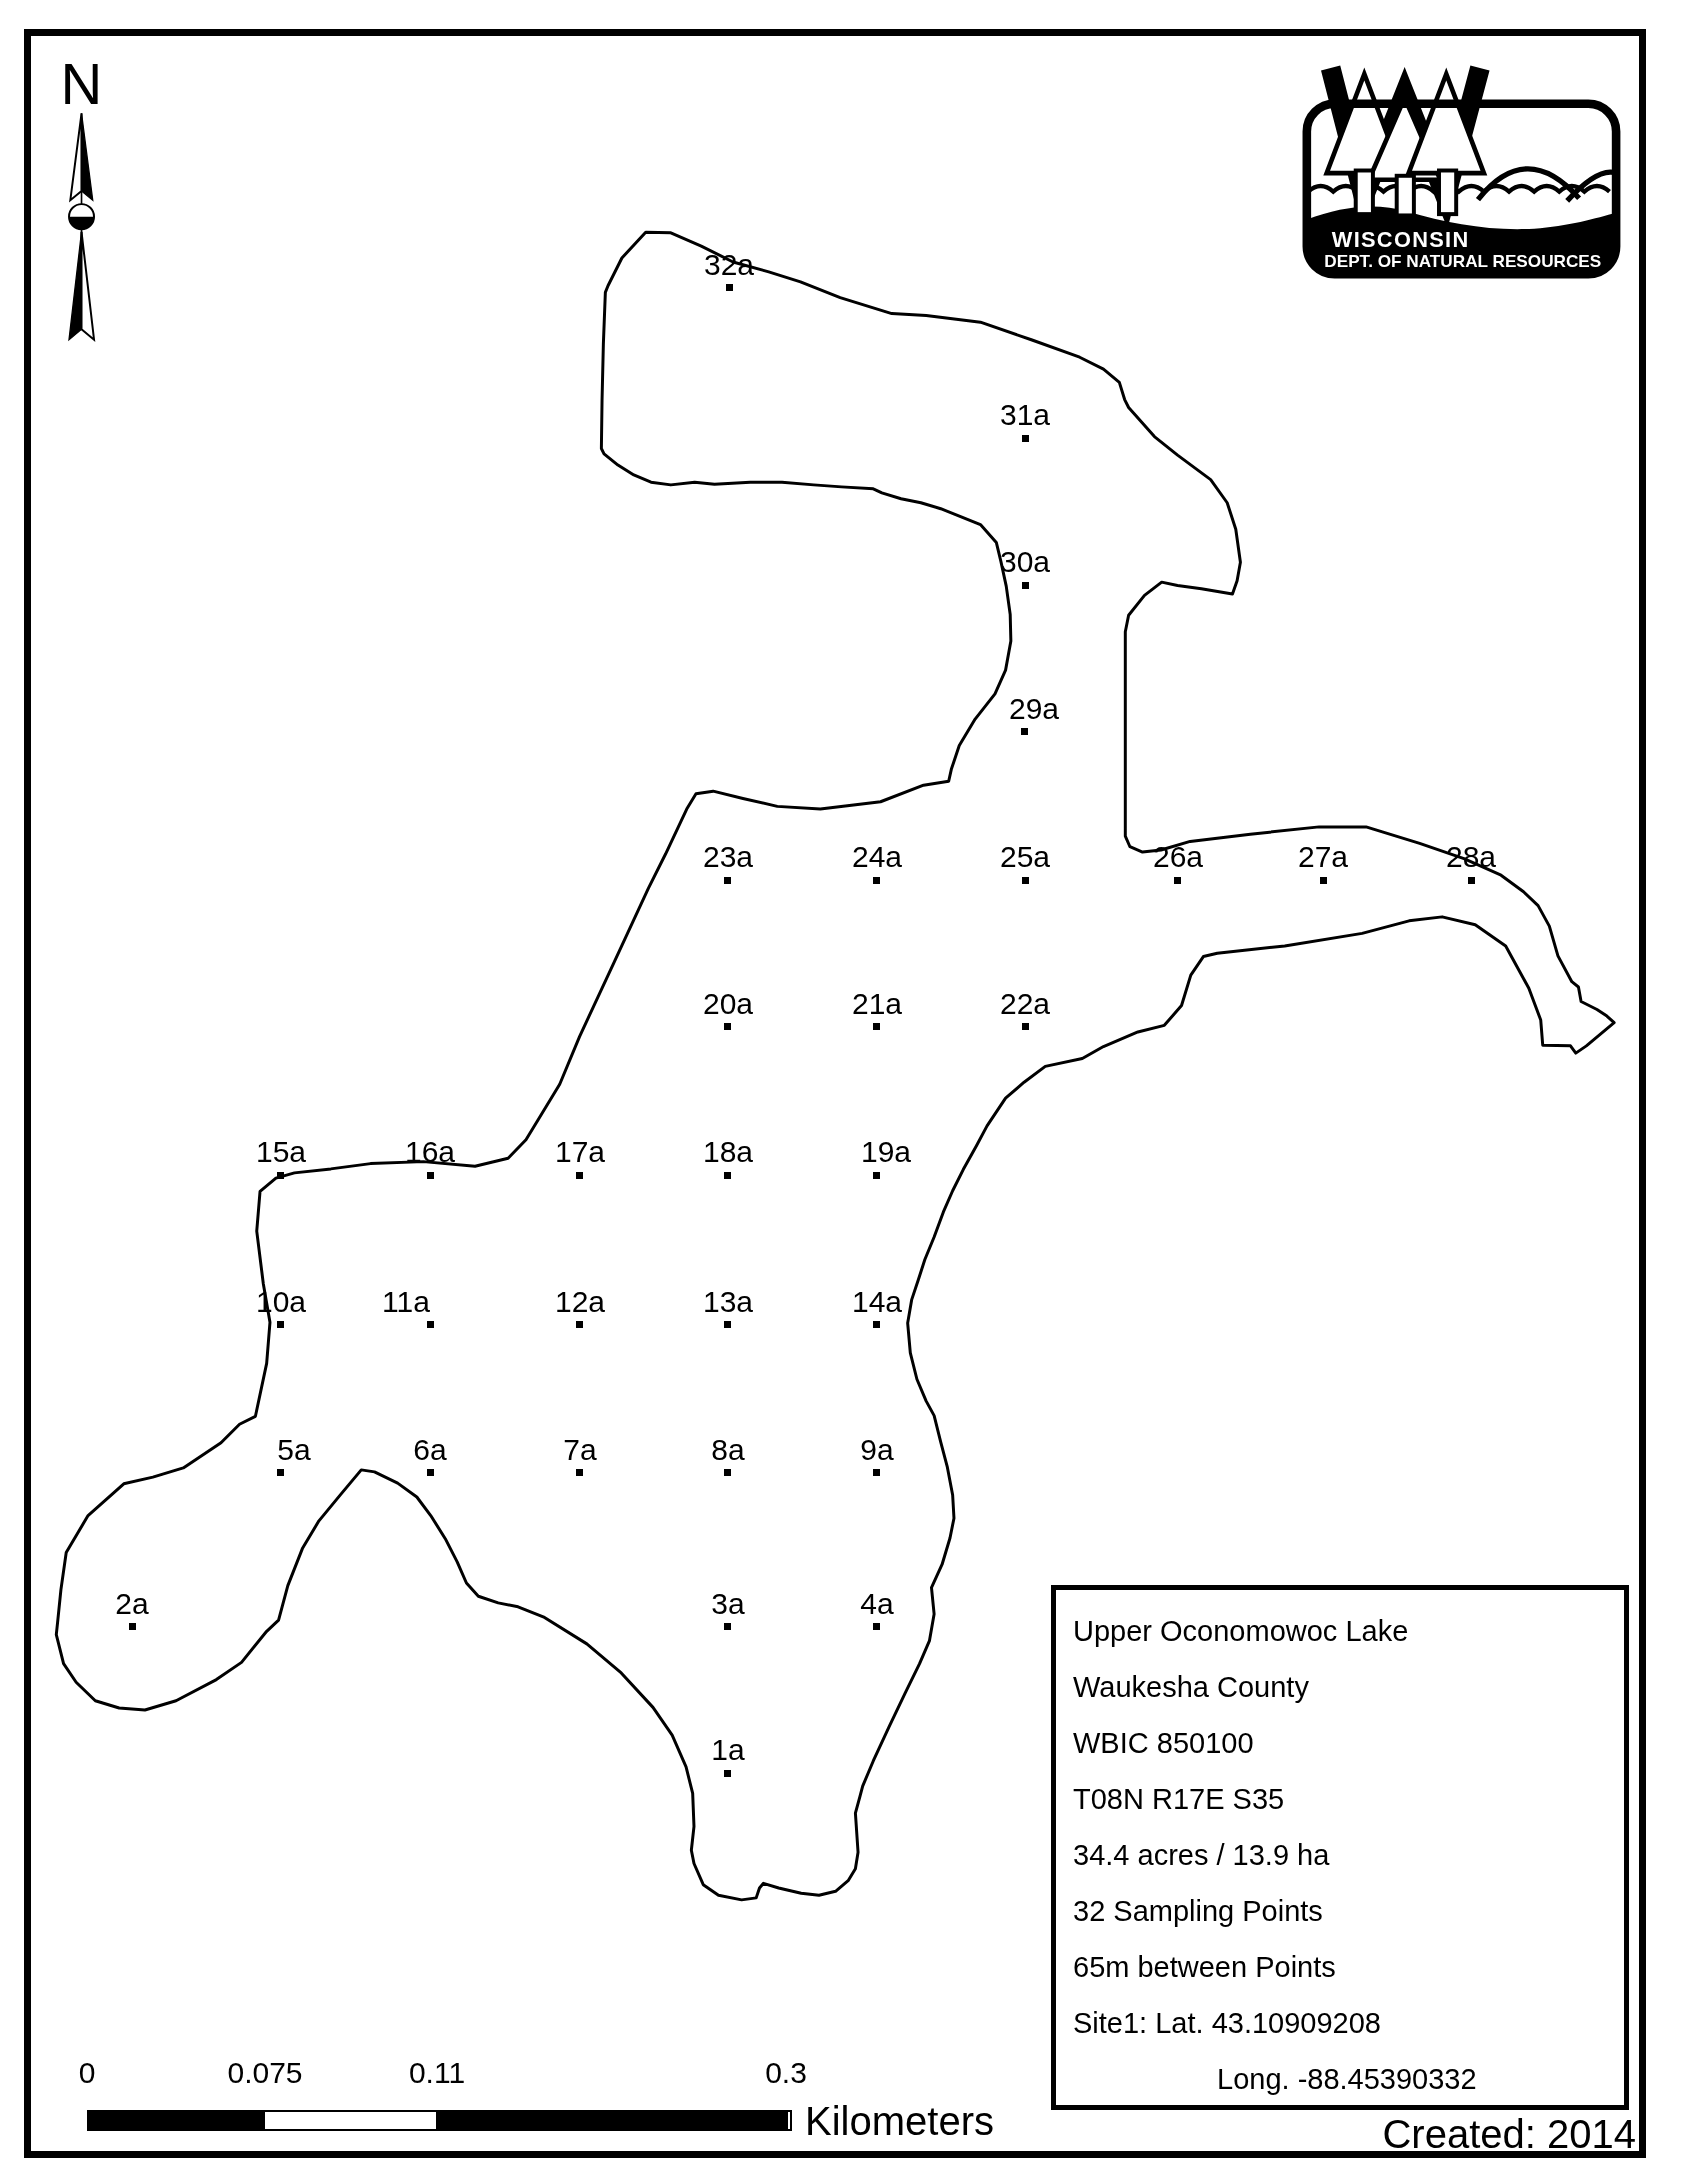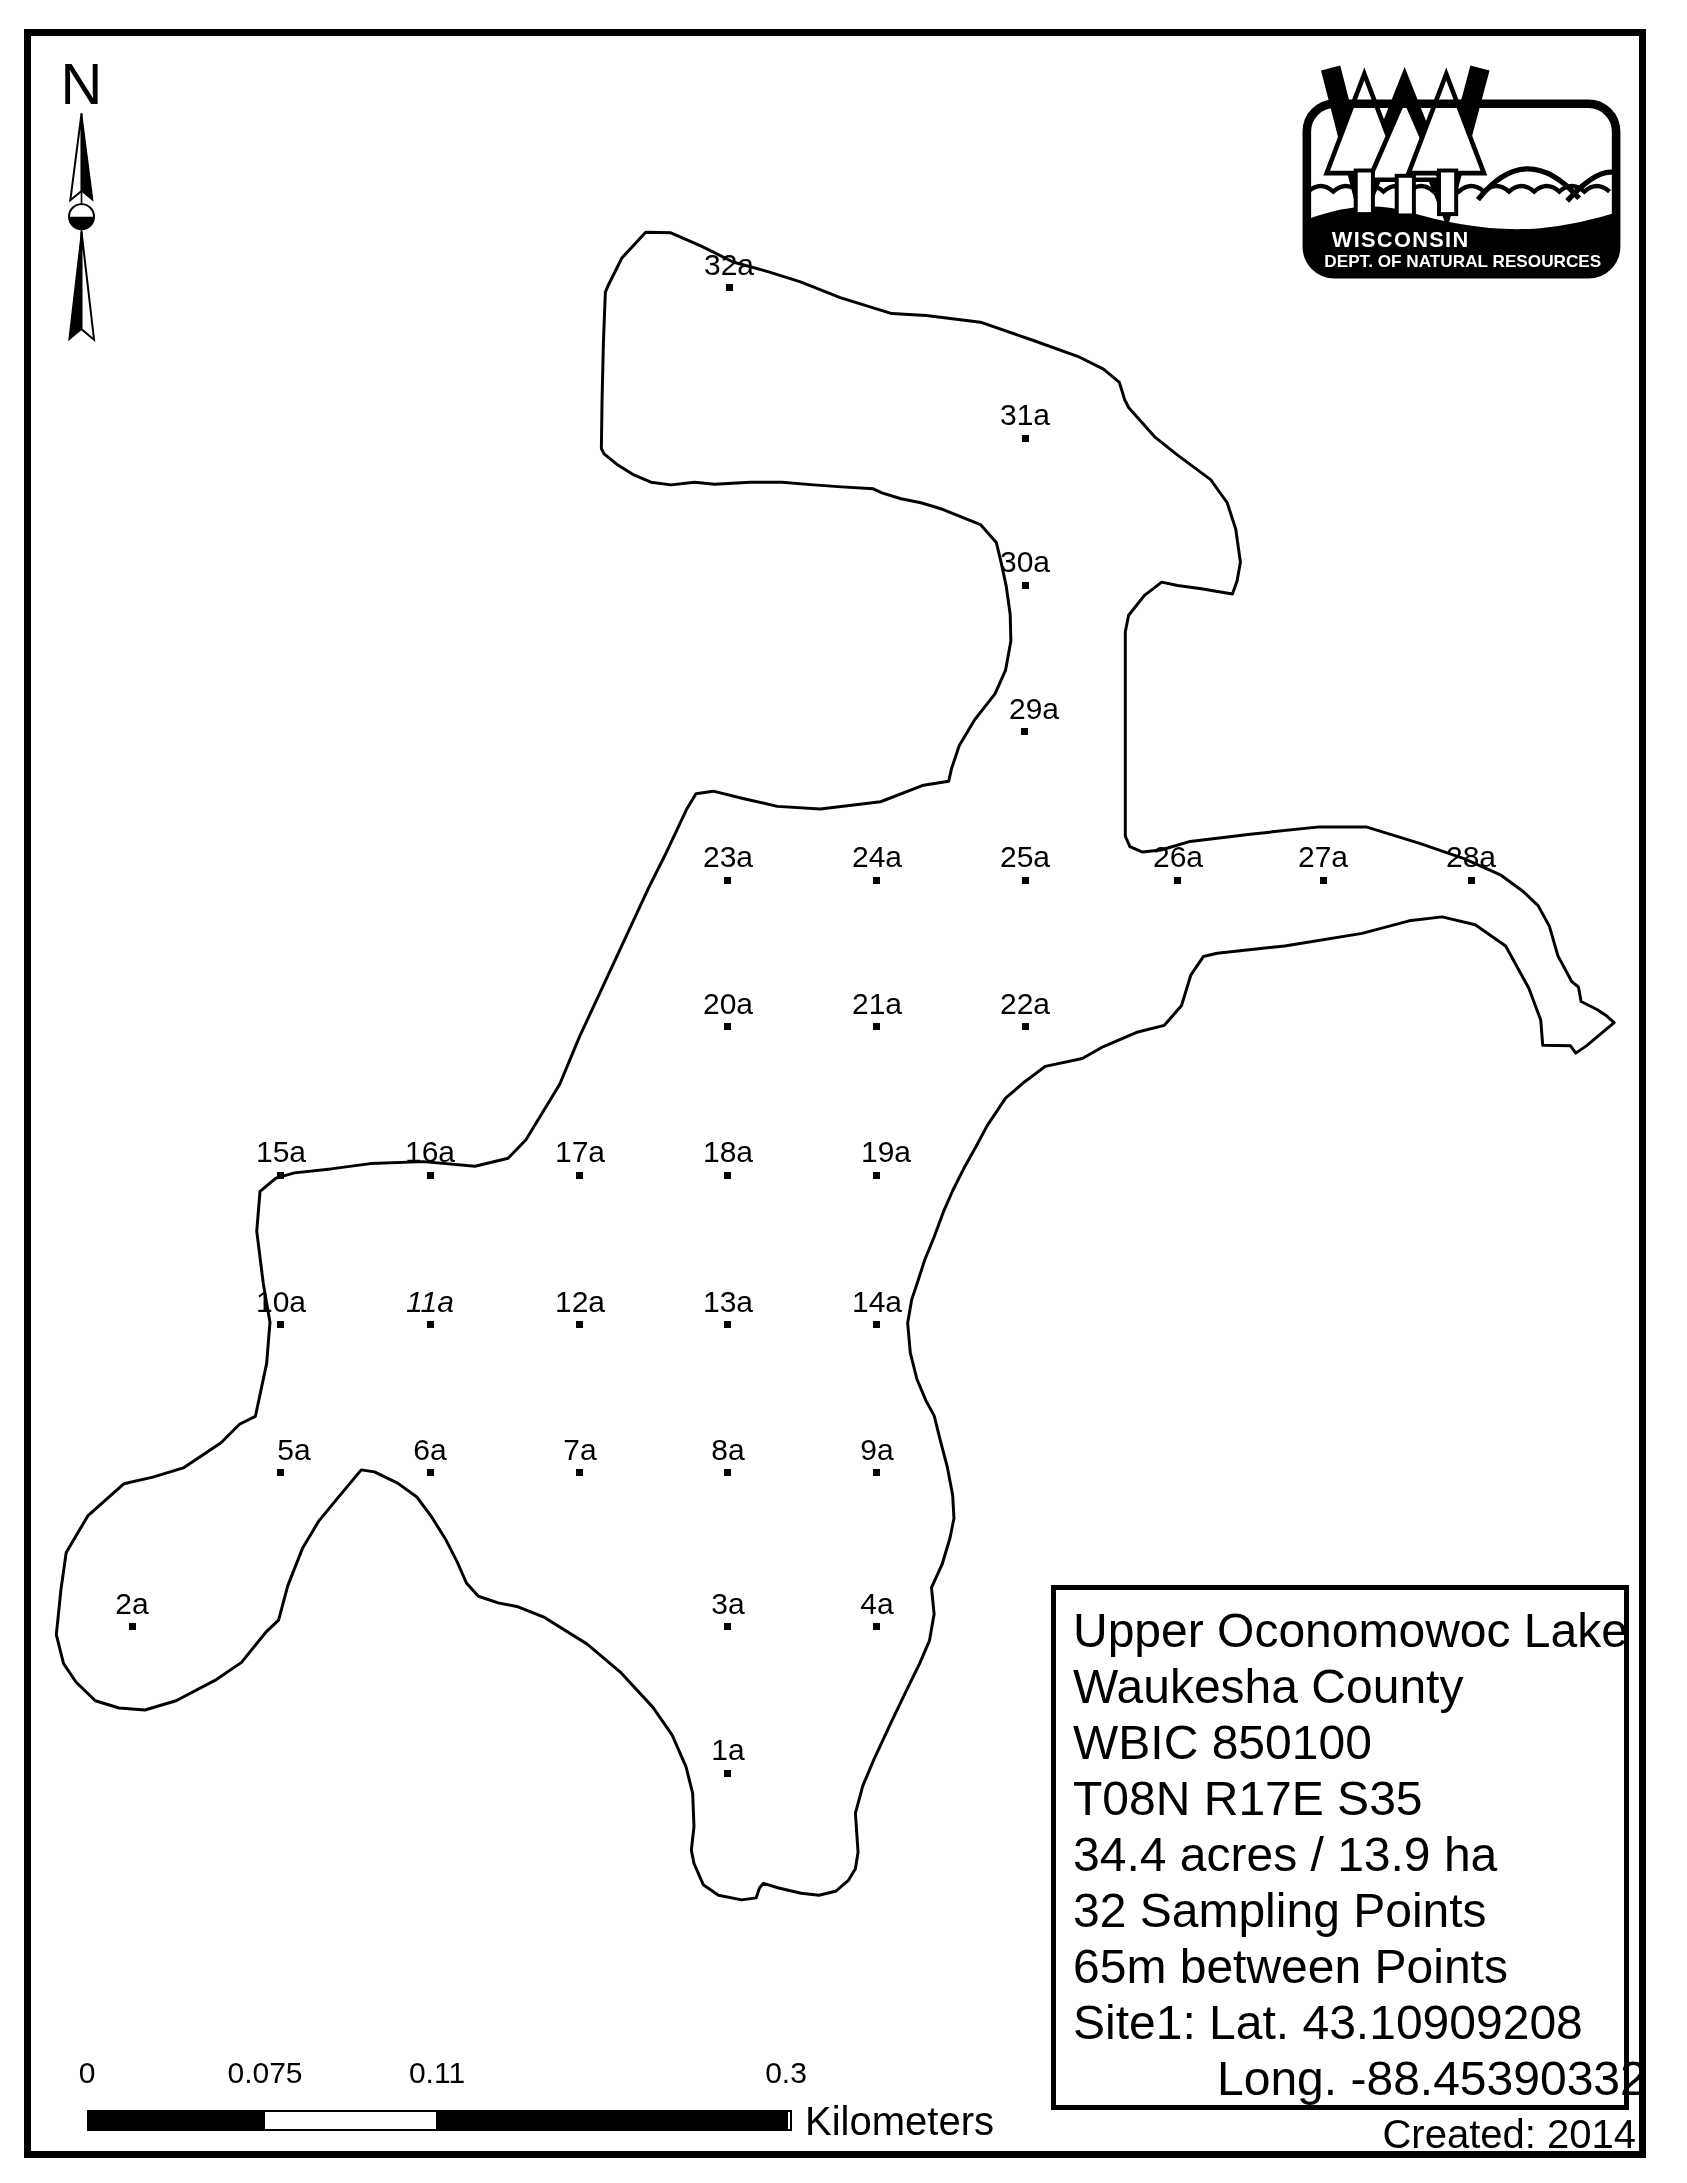--- a/index.html
+++ b/index.html
@@ -11,21 +11,21 @@
   #north-arrow{left:44px;top:52px;width:79px;height:324px;}
   
   #lake-svg{left:0;top:0;width:1687px;height:2183px;}
   
   .pt-dot{position:absolute;width:7.3px;height:7.3px;background:#000;}
   .pt-label{position:absolute;transform:translateX(-50%);font-size:30px;line-height:34px;white-space:nowrap;}
   
   #dnr-logo{left:1287px;top:54px;width:341px;height:233px;}
   
   #info-box{left:1051px;top:1585px;width:578px;height:525px;border:5.3px solid #000;box-sizing:border-box;background:#fff;padding:13.2px 0 0 17px;}
-  #info-box .line{font-size:48px;line-height:56px;white-space:nowrap;}
+  #info-box .line{font-size:29px;line-height:56px;white-space:nowrap;}
   #info-box .line.indent{padding-left:144px;}
   #created-text{left:1059px;top:2114px;width:577px;text-align:right;font-size:40px;line-height:41px;}
   
   #scalebar-ticks span{position:absolute;transform:translateX(-50%);font-size:30px;line-height:33px;top:2056px;}
   #scalebar{left:87px;top:2110px;width:705px;height:21px;border:2.6px solid #000;box-sizing:border-box;display:flex;}
   #scalebar .seg{height:100%;}
   #scalebar .seg.b{background:#000;}
   #scalebar .seg.w{background:#fff;}
   #km-label{left:805px;top:2103px;font-size:40px;line-height:36px;}
 </style>
@@ -83,21 +83,21 @@
     <div class="pt-label" style="left: 430px; top: 1433px;">6a</div>
     <div class="pt-dot" style="left: 576px; top: 1469px;"></div>
     <div class="pt-label" style="left: 580px; top: 1433px;">7a</div>
     <div class="pt-dot" style="left: 724px; top: 1469px;"></div>
     <div class="pt-label" style="left: 728px; top: 1433px;">8a</div>
     <div class="pt-dot" style="left: 873px; top: 1469px;"></div>
     <div class="pt-label" style="left: 877px; top: 1433px;">9a</div>
     <div class="pt-dot" style="left: 277px; top: 1321px;"></div>
     <div class="pt-label" style="left: 281px; top: 1285px;">10a</div>
     <div class="pt-dot" style="left: 427px; top: 1321px;"></div>
-    <div class="pt-label" style="left: 430px; top: 1285px; font-style: italic;">11a</div>
+    <div class="pt-label" style="left: 406px; top: 1285px;">11a</div>
     <div class="pt-dot" style="left: 576px; top: 1321px;"></div>
     <div class="pt-label" style="left: 580px; top: 1285px;">12a</div>
     <div class="pt-dot" style="left: 724px; top: 1321px;"></div>
     <div class="pt-label" style="left: 728px; top: 1285px;">13a</div>
     <div class="pt-dot" style="left: 873px; top: 1321px;"></div>
     <div class="pt-label" style="left: 877px; top: 1285px;">14a</div>
     <div class="pt-dot" style="left: 277px; top: 1172px;"></div>
     <div class="pt-label" style="left: 281px; top: 1135px;">15a</div>
     <div class="pt-dot" style="left: 427px; top: 1172px;"></div>
     <div class="pt-label" style="left: 430px; top: 1135px;">16a</div>

